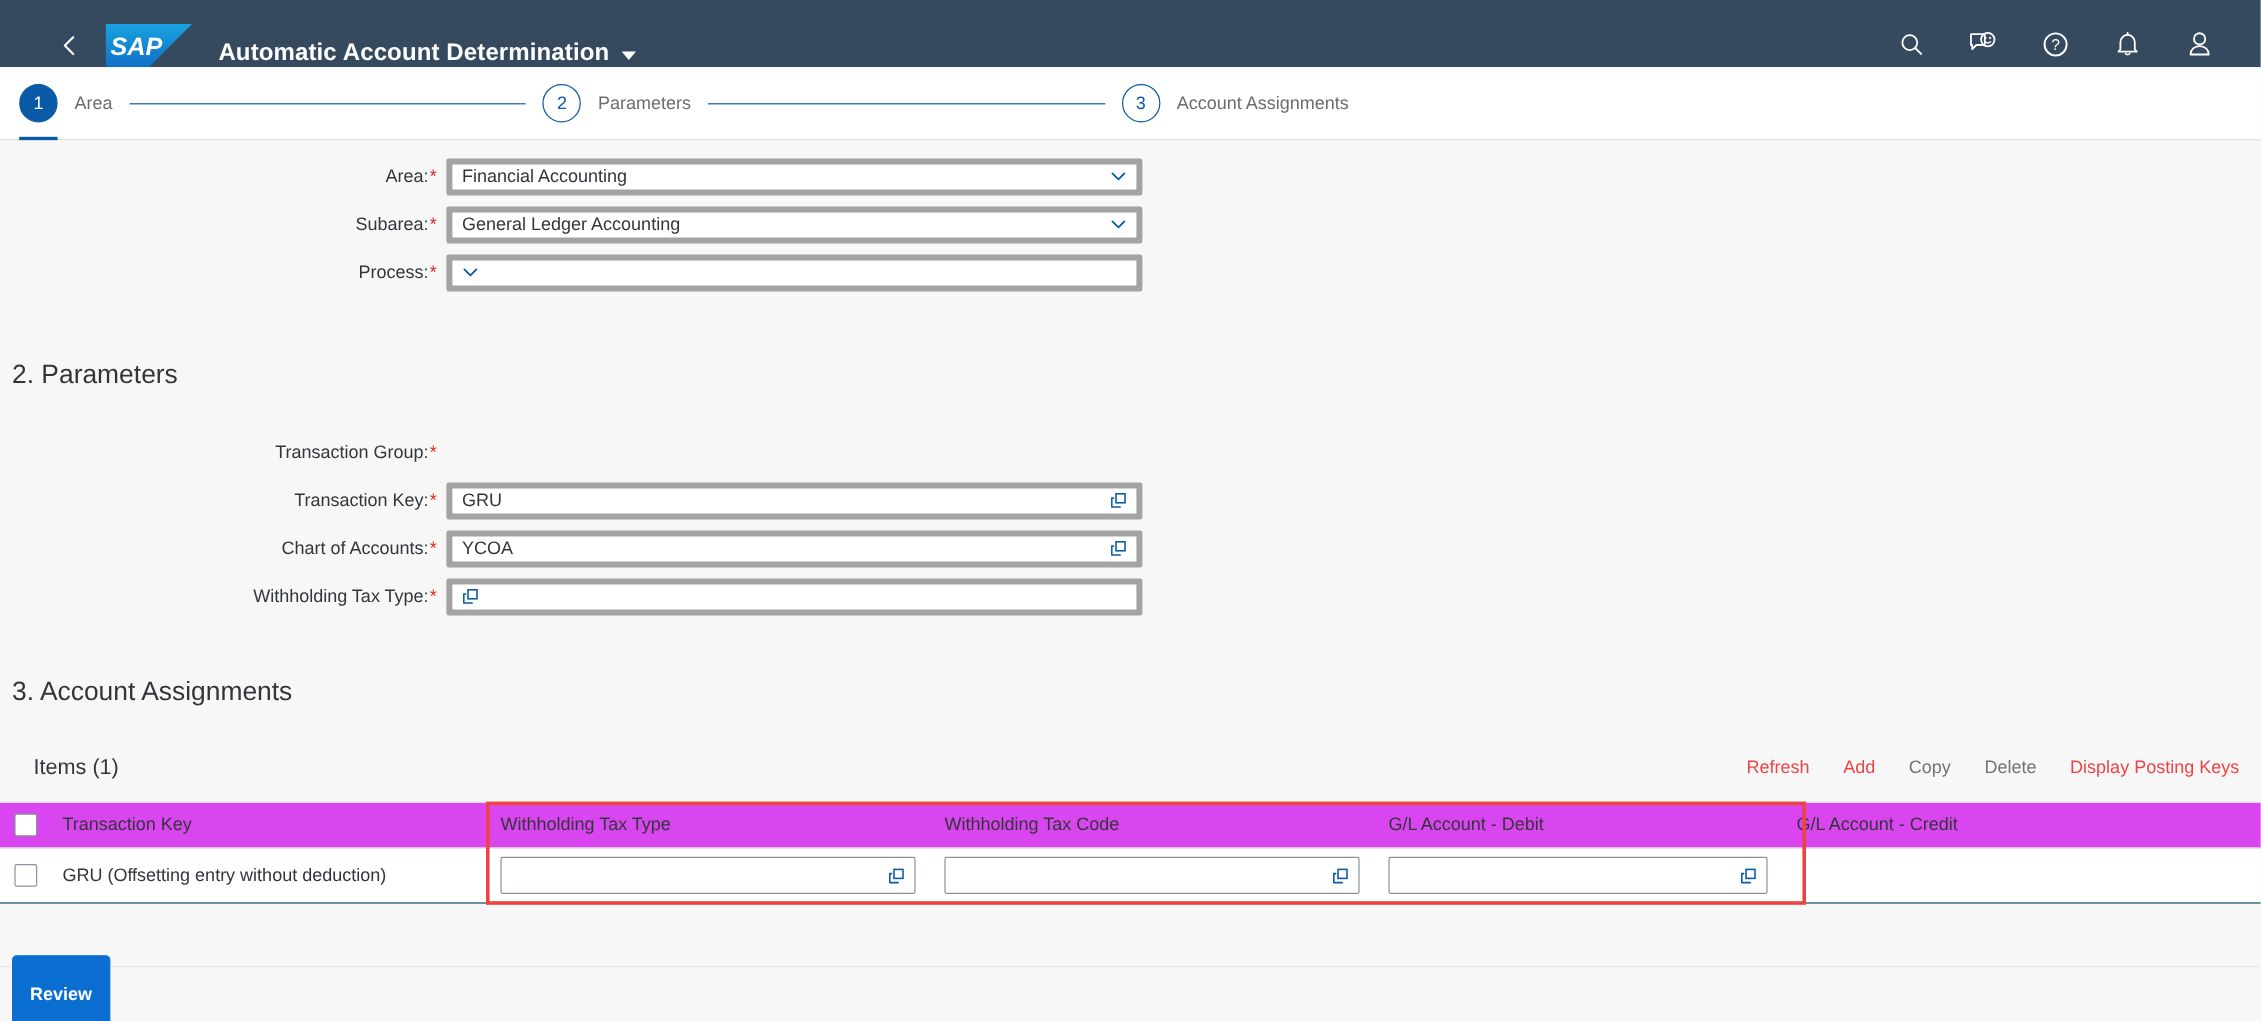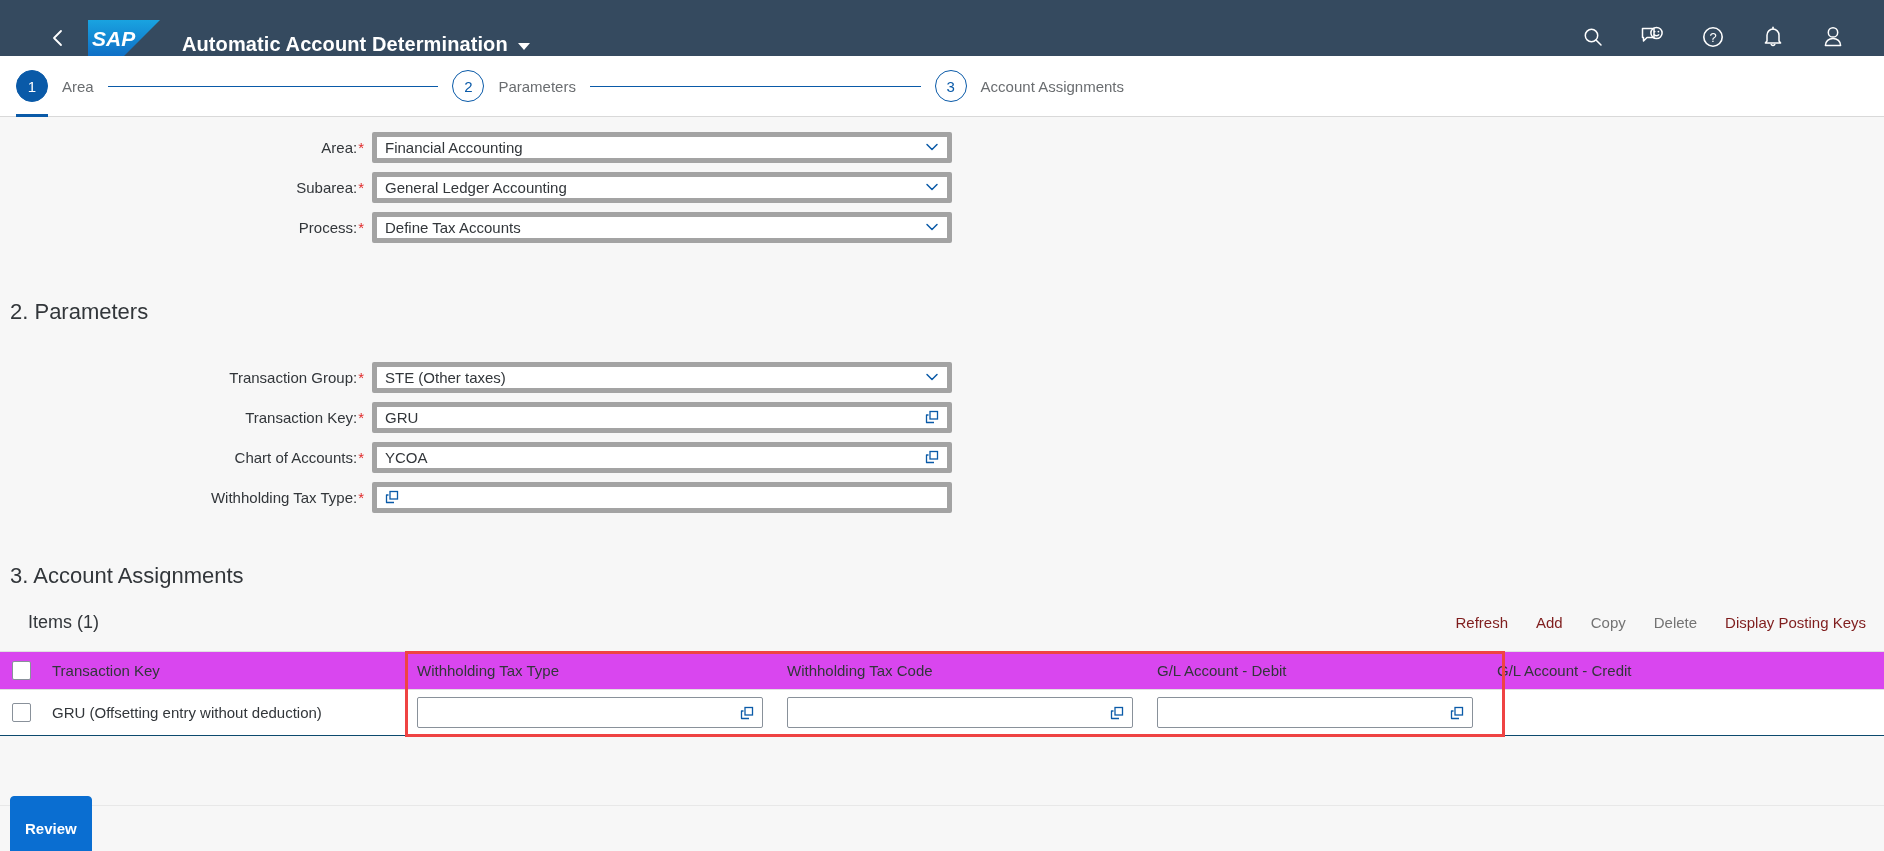--- a/index.html
+++ b/index.html
@@ -168,21 +168,21 @@
   
   .items-bar {
     display: flex;
     align-items: center;
     padding: 0 18px 0 28px;
   }
   .items-title { font-size: 18px; color: #32363a; }
   .tbl-actions { margin-left: auto; display: flex; align-items: center; gap: 28px; }
   .tbl-act {
     font-size: 15px;
-    color: #7f1d1d;
+    color: #ef4444;
     cursor: pointer;
     white-space: nowrap;
   }
   .tbl-act.disabled { color: #737373; cursor: default; }
 
   table.grid { width: 100%; border-collapse: collapse; table-layout: fixed; }
   table.grid th {
     background: #d946ef;
     border-top: 1px solid #e0e0e0;
     border-bottom: 1px solid #e0e0e0;
@@ -367,47 +367,38 @@
             </svg>
         </div>
       </div>
     </div>
 
     <div class="form-row">
       <div class="flabel">
         <span>Process:</span><span class="req">*</span>
       </div>
       <div class="fctrl">
-        <div class="fval">Define Tax Accounts</div>
         <div class="ficon">
           <svg width="16" height="16" viewBox="0 0 16 16">
               <path d="M3 5.5 L8 10.5 L13 5.5" fill="none" stroke="#0a5aa8" stroke-width="1.5" stroke-linecap="round" stroke-linejoin="round"></path>
             </svg>
         </div>
       </div>
     </div>
   </div>
 
   <div style="padding:52px 0 0 10px;">
     <div class="section-title">2. Parameters</div>
   </div>
 
   <div class="form-rows" style="padding-top:32px;">
 
     <div class="form-row">
       <div class="flabel">
         <span>Transaction Group:</span><span class="req">*</span>
-      </div>
-      <div class="fctrl">
-        <div class="fval">STE (Other taxes)</div>
-        <div class="ficon">
-          <svg width="16" height="16" viewBox="0 0 16 16">
-              <path d="M3 5.5 L8 10.5 L13 5.5" fill="none" stroke="#0a5aa8" stroke-width="1.5" stroke-linecap="round" stroke-linejoin="round"></path>
-            </svg>
-        </div>
       </div>
     </div>
 
     <div class="form-row">
       <div class="flabel">
         <span>Transaction Key:</span><span class="req">*</span>
       </div>
       <div class="fctrl">
         <div class="fval">GRU</div>
         <div class="ficon">
@@ -446,21 +437,21 @@
           </svg>
         </div>
       </div>
     </div>
   </div>
 
   <div style="padding:46px 0 0 10px;">
     <div class="section-title">3. Account Assignments</div>
   </div>
 
-  <div class="items-bar" style="margin-top:16px; height:34px;gap:16px;">
+  <div class="items-bar" style="margin-top:33px; height:34px;gap:16px;">
     <div class="items-title">Items (1)</div>
     <div class="tbl-actions">
       <span class="tbl-act">Refresh</span>
       <span class="tbl-act">Add</span>
       <span class="tbl-act disabled">Copy</span>
       <span class="tbl-act disabled">Delete</span>
       <span class="tbl-act">Display Posting Keys</span>
     </div>
   </div>
 

